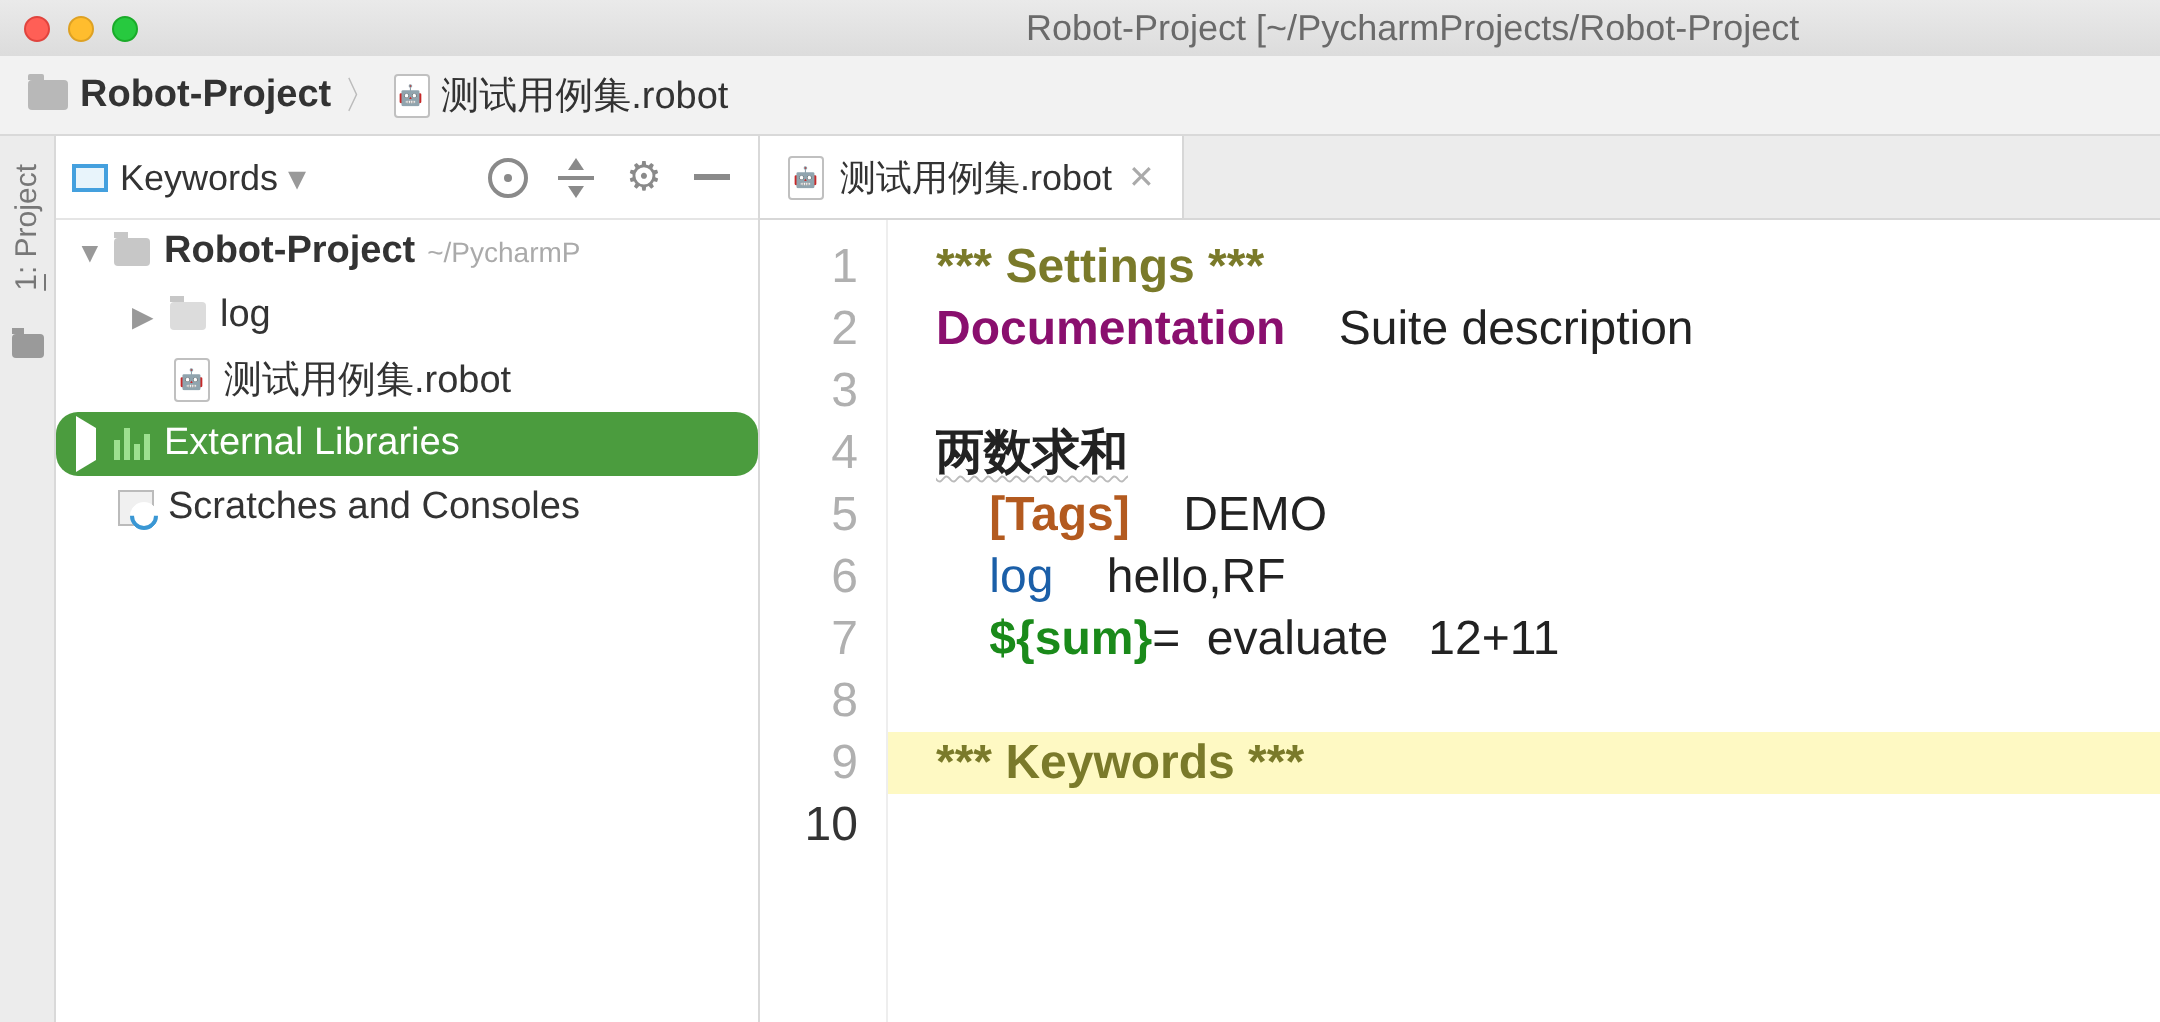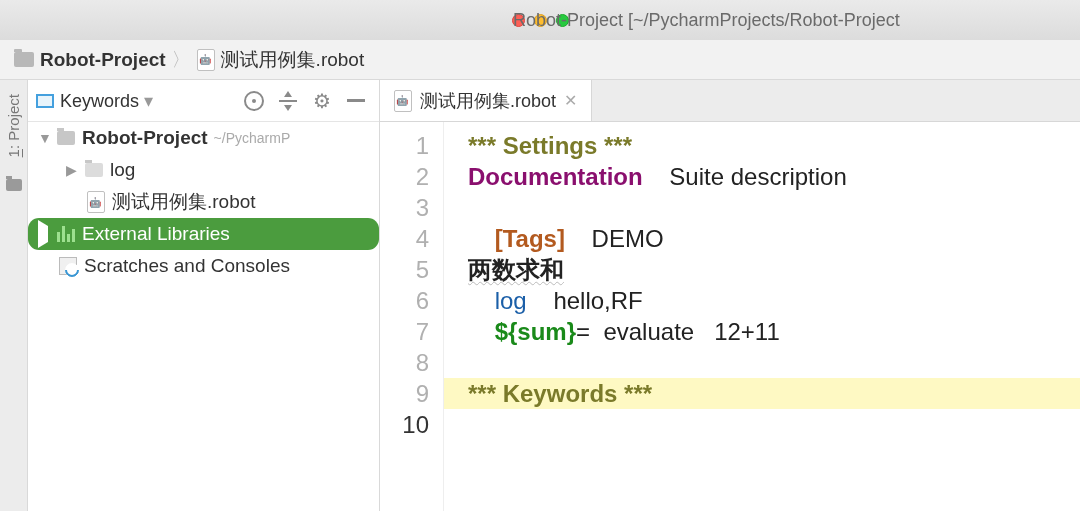--- a/index.html
+++ b/index.html
@@ -1,17 +1,17 @@
 <!DOCTYPE html>
 <html><head>
 <meta charset="utf-8">
 <style>
 * { margin: 0; padding: 0; box-sizing: border-box; font-family: -apple-system, BlinkMacSystemFont, "Segoe UI", Helvetica, Arial, sans-serif; }
 body { background: #f2f2f2; font-size: 20px; color: #333; overflow: hidden; width: 1080px; height: 511px; }
-.title-bar { height: 40px; background: linear-gradient(#eaeaea,#dcdcdc); display: flex; align-items: center; padding: 0 12px; position: relative; justify-content: center; }
+.title-bar { height: 28px; background: linear-gradient(#eaeaea,#dcdcdc); display: flex; align-items: center; padding: 0 12px; position: relative; }
 .traffic { display: flex; gap: 9px; }
 .tl { width: 13px; height: 13px; border-radius: 50%; }
 .tl-red { background:#ff5f56; border:1px solid #e0443e; }
 .tl-yellow { background:#ffbd2e; border:1px solid #dea123; }
 .tl-green { background:#27c93f; border:1px solid #1aab29; }
 .window-title { position:absolute; left:50%; right:0; transform:translateX(-5%); color:#6a6a6a; font-size:18px; white-space:nowrap; }
 .breadcrumbs { background:#f2f2f2; height:40px; display:flex; align-items:center; padding:0 14px; gap:6px; border-bottom:1px solid #d9d9d9; font-size:19px; }
 .folder-ic { width:20px; height:15px; background:#b8b8b8; border-radius:2px; position:relative; }
 .folder-ic::before { content:''; position:absolute; top:-3px; left:0; width:8px; height:3px; background:#b8b8b8; border-radius:1px 1px 0 0; }
 .robot-fic { width:18px; height:22px; background:#fff; border:1px solid #c0c0c0; border-radius:2px; display:flex; align-items:center; justify-content:center; font-size:11px; }
@@ -179,22 +179,22 @@
         <div>6</div>
         <div>7</div>
         <div>8</div>
         <div>9</div>
         <div class="cur">10</div>
       </div>
       <div class="code">
         <div class="code-line"><span class="c-olive">*** Settings ***</span></div>
         <div class="code-line"><span class="c-purple">Documentation</span><span class="c-black">    Suite description</span></div>
         <div class="code-line"></div>
+        <div class="code-line"><span class="c-black c-und" style="font-weight:bold">两数求和</span></div>
         <div class="code-line"><span>    </span><span class="c-orange">[Tags]</span><span class="c-black">    DEMO</span></div>
-        <div class="code-line"><span class="c-black c-und" style="font-weight:bold">两数求和</span></div>
         <div class="code-line"><span>    </span><span class="c-blue">log</span><span class="c-black">    hello,RF</span></div>
         <div class="code-line"><span>    </span><span class="c-green">${</span><span class="c-green">sum</span><span class="c-green">}</span><span class="c-black">=  evaluate   12+11</span></div>
         <div class="code-line"></div>
         <div class="code-line cur"><span class="c-olive">*** Keywords ***</span></div>
       </div>
     </div>
   </div>
 </div>
 
 </body></html>

